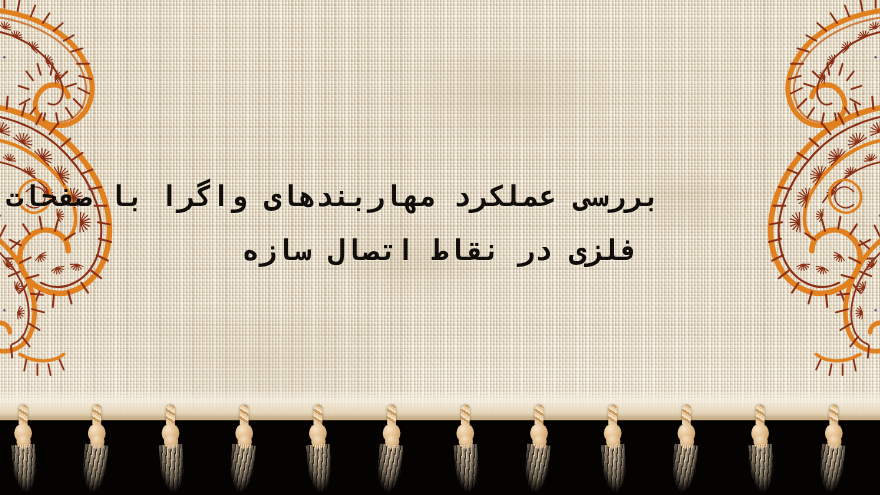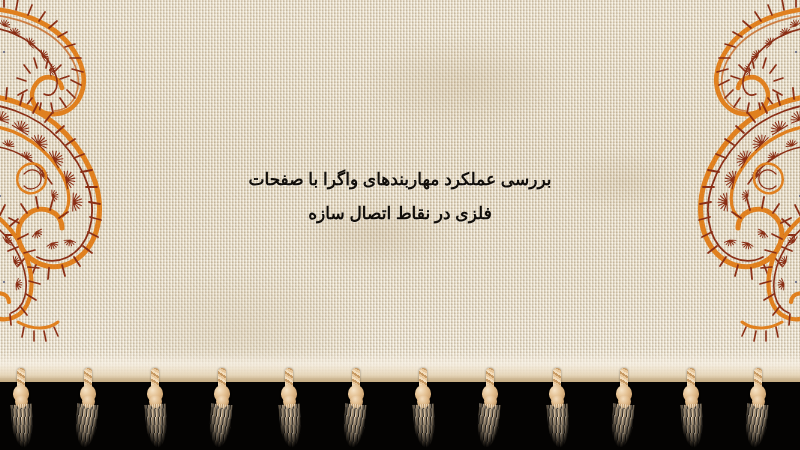--- a/index.html
+++ b/index.html
@@ -101,29 +101,29 @@
   
   .title-block{
     position:absolute;
     left:200px;top:164px;width:400px;
     text-align:center;
     direction:rtl;
     z-index:5;
   }
   .title-line{
     color:#100d0a;
-    font-family:Liberation Sans, sans-serif;
+    font-family:Liberation Mono, monospace;
     font-weight:bold;
-    font-size:17px;
+    font-size:26px;
     line-height:32px;
     letter-spacing:0px;
     white-space:nowrap;
     text-shadow:0 1px 0 rgba(255,250,240,.35);
   }
-  .title-line.l2{margin-top:2px;}
+  .title-line.l2{margin-top:17px;}
 </style>
 </head>
 <body>
 
 <div id="stage">
 
   <div class="black-base"></div>
 
   <div class="fabric"></div>
   <div class="fabric-bottom-edge"></div>

